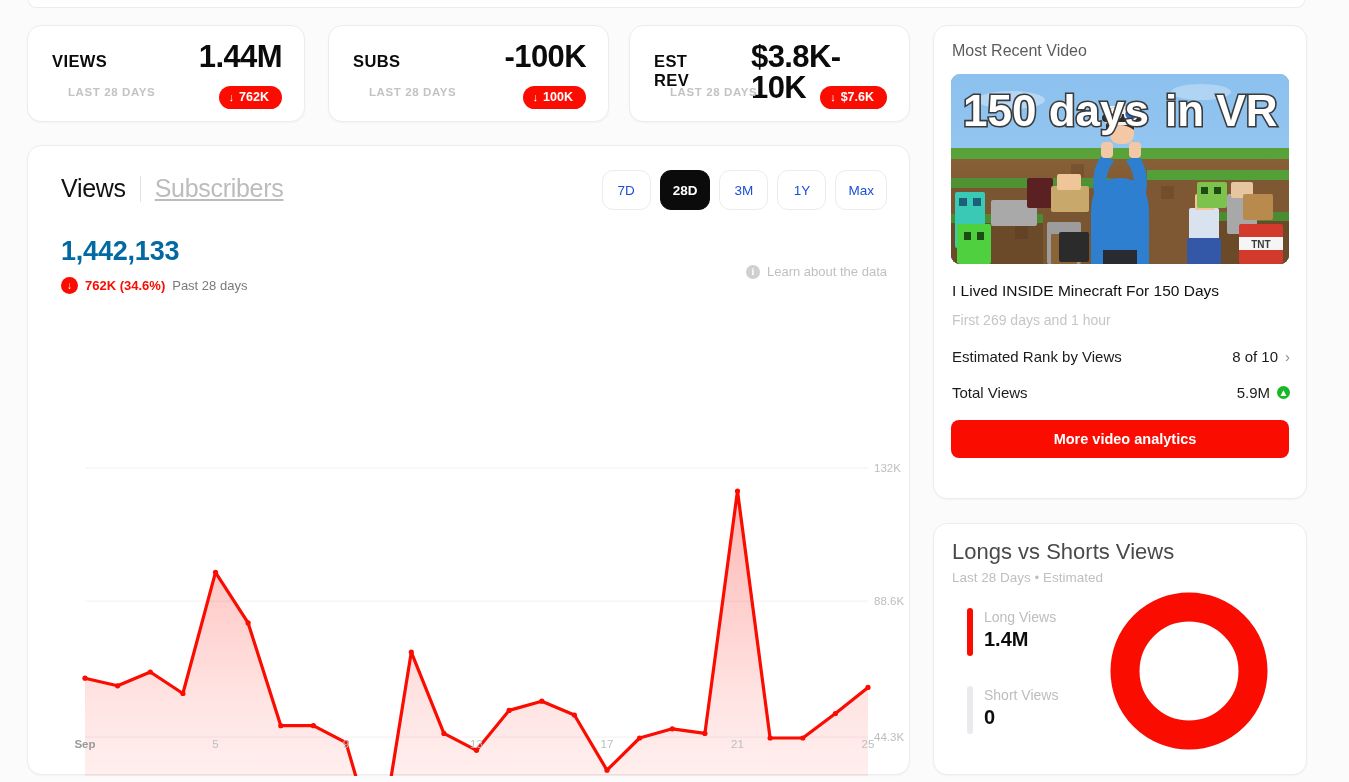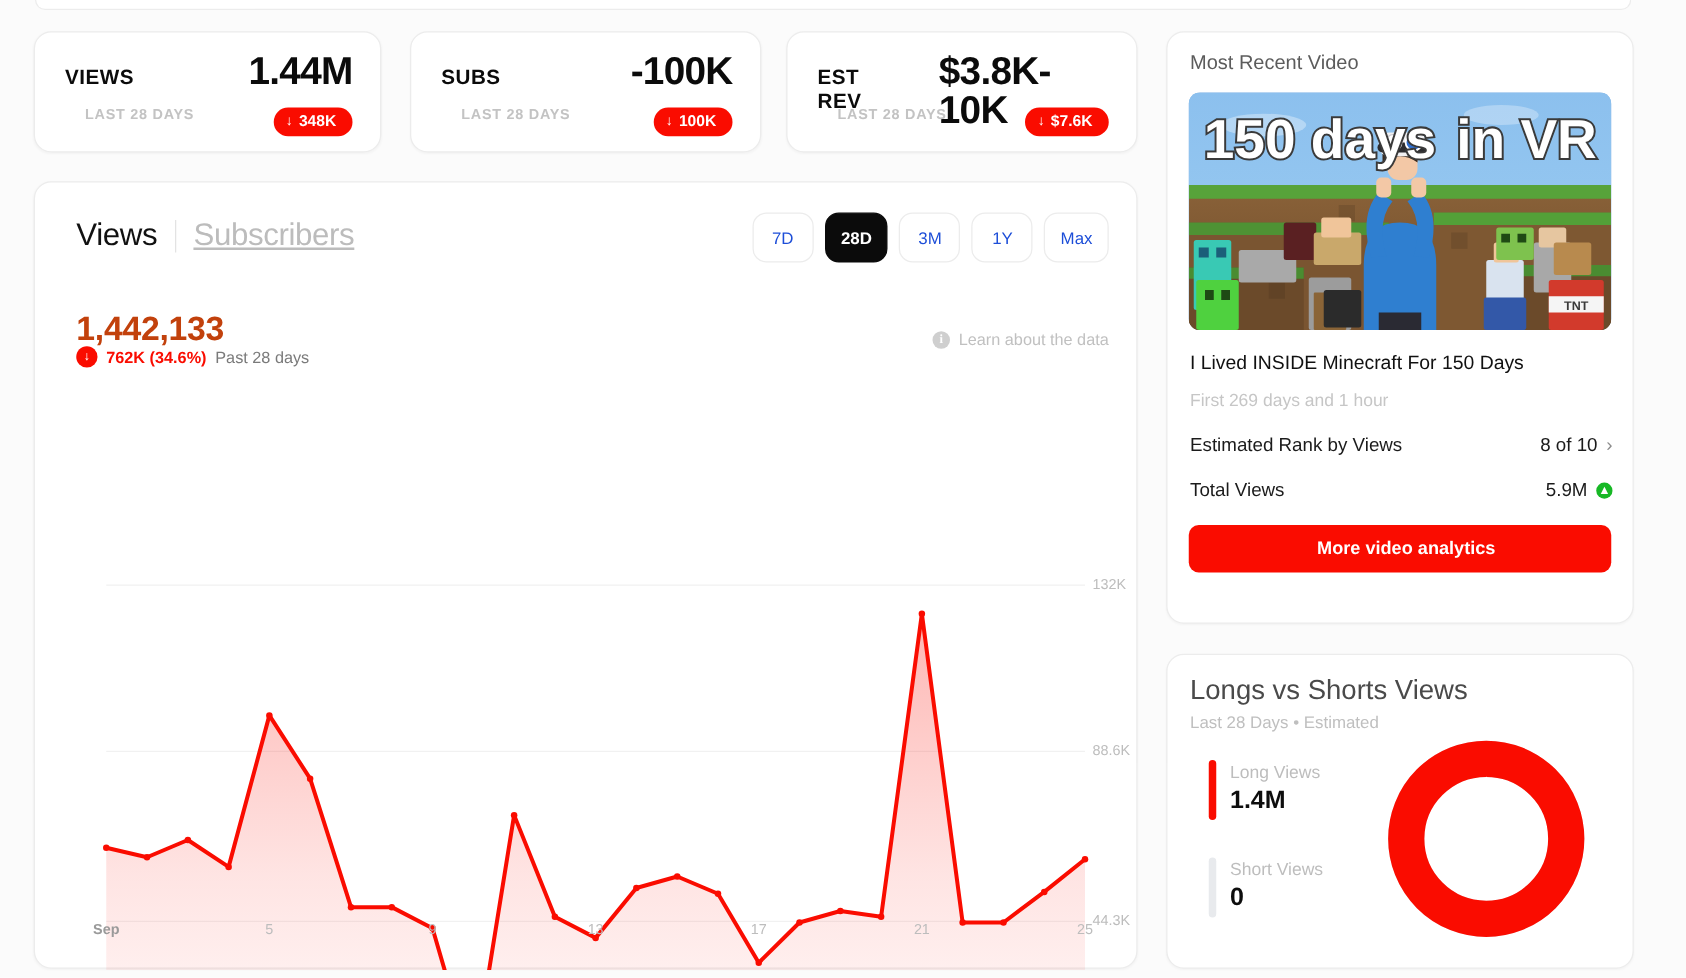--- a/index.html
+++ b/index.html
@@ -77,21 +77,21 @@
     min-width: 49px; height: 40px; border-radius: 11px;
     border: 1px solid #ececec; background: #fff; color: #1d4ed8;
     font-size: 13.5px; font-weight: 500; cursor: pointer;
     display: flex; align-items: center; justify-content: center; padding: 0 12px;
     font-family: inherit;
   }
   .range.selected { background: #0b0b0b; color: #fff; border-color: #0b0b0b; font-weight: 700; }
 
   .big-number {
     position: absolute; left: 33px; top: 90px;
-    font-size: 27px; font-weight: 700; color: #c2410c; letter-spacing: -0.2px; margin-top: 12px;
+    font-size: 27px; font-weight: 700; color: #0369a1; letter-spacing: -0.2px;
   }
   .delta-row {
     position: absolute; left: 33px; top: 131px;
     display: flex; align-items: center; gap: 7px; font-size: 13px;
   }
   .delta-badge {
     width: 17px; height: 17px; border-radius: 50%; background: #fa0c00;
     color: #fff; font-size: 10px; display: flex; align-items: center;
     justify-content: center; line-height: 1;
   }
@@ -187,21 +187,21 @@
 
   <div class="card stat" id="stat-views">
     <div class="stat-row1">
       <span class="stat-label">VIEWS</span>
       <span class="stat-value">1.44M</span>
     </div>
     <div class="stat-row2">
       <span class="stat-sub">LAST 28 DAYS</span>
       <span class="pill">
         <span class="arrow">↓</span>
-        <span>348K</span>
+        <span>762K</span>
       </span>
     </div>
   </div>
 
   <div class="card stat" id="stat-subs">
     <div class="stat-row1">
       <span class="stat-label">SUBS</span>
       <span class="stat-value">-100K</span>
     </div>
     <div class="stat-row2">

